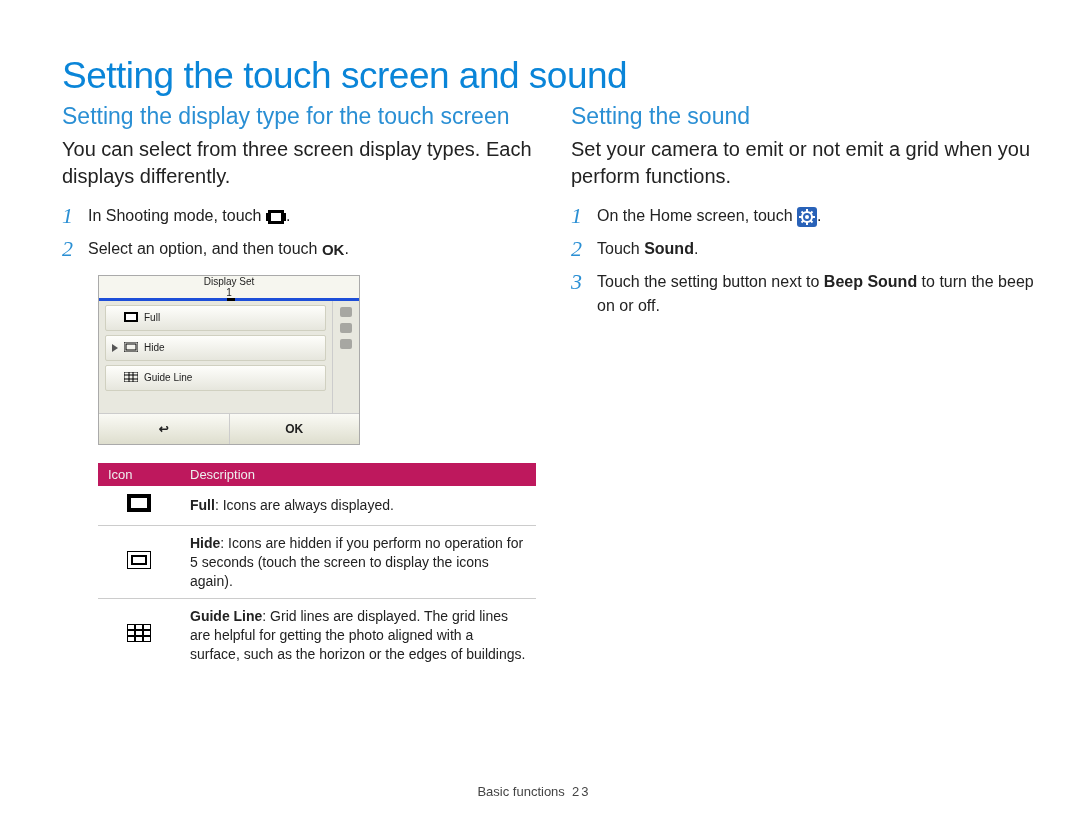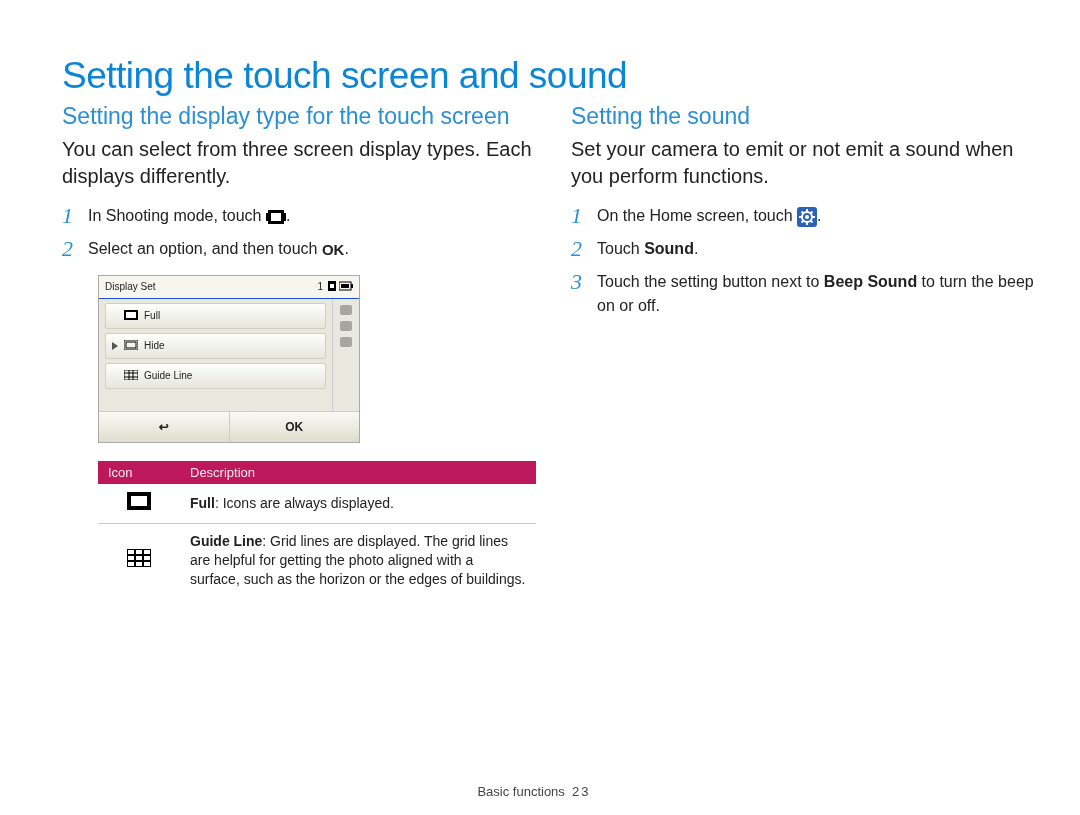--- a/index.html
+++ b/index.html
@@ -82,21 +82,22 @@
     margin: 14px 0 18px 36px;
     background: #e0e0d5;
   }
   .cam-header {
     display: flex;
     align-items: center;
     height: 22px;
     padding: 0 6px;
     font-size: 10px;
     background: #f6f6ef;
-    border-bottom: 1px solid #1d4ed8;
+    border-bottom: 3px solid #1d4ed8;
+    flex-direction: column;
   }
   .cam-header .title { flex: 1; }
   .cam-body {
     display: flex;
     height: 112px;
   }
   .cam-list {
     flex: 1;
     padding: 4px 6px;
     background: #e8e8df;
@@ -281,37 +282,48 @@
                 </svg>
             </td>
             <td>
               <strong>Full</strong><span>: Icons are always displayed.</span>
             </td>
           </tr>
           <tr>
             <td class="icon-cell">
               <svg width="24" height="18">
                   <rect width="24" height="18" fill="none" stroke="#000" stroke-width="2"></rect>
+                  <rect x="5" y="5" width="14" height="8" fill="none" stroke="#000" stroke-width="2"></rect>
+                </svg>
+            </td>
+            <td>
+              <strong>Hide</strong><span>: Icons are hidden if you perform no operation for 5 seconds (touch the screen to display the icons again).</span>
+            </td>
+          </tr>
+          <tr>
+            <td class="icon-cell">
+              <svg width="24" height="18">
+                  <rect width="24" height="18" fill="none" stroke="#000" stroke-width="2"></rect>
                   <line x1="8" y1="0" x2="8" y2="18" stroke="#000" stroke-width="2"></line>
                   <line x1="16" y1="0" x2="16" y2="18" stroke="#000" stroke-width="2"></line>
                   <line x1="0" y1="6" x2="24" y2="6" stroke="#000" stroke-width="2"></line>
                   <line x1="0" y1="12" x2="24" y2="12" stroke="#000" stroke-width="2"></line>
                 </svg>
             </td>
             <td>
               <strong>Guide Line</strong><span>: Grid lines are displayed. The grid lines are helpful for getting the photo aligned with a surface, such as the horizon or the edges of buildings.</span>
             </td>
           </tr>
         </tbody>
       </table>
     </div>
 
     <div class="col">
       <h2 class="section-heading">Setting the sound</h2>
-      <div class="section-desc">Set your camera to emit or not emit a sound when you perform functions.</div>
+      <div class="section-desc">Set your camera to emit or not emit a grid when you perform functions.</div>
 
       <ol class="steps">
         <li>
           <span class="num">1</span>
           <span>On the Home screen, touch </span><span class="inline-icon"><svg width="20" height="20">
                 <rect width="20" height="20" rx="3" fill="#2962b8"></rect>
                 <circle cx="10" cy="10" r="5" fill="none" stroke="#fff" stroke-width="2"></circle>
                 <circle cx="10" cy="10" r="2" fill="#fff"></circle>
                 <g stroke="#fff" stroke-width="2">
                   <line x1="10" y1="2" x2="10" y2="5"></line>

